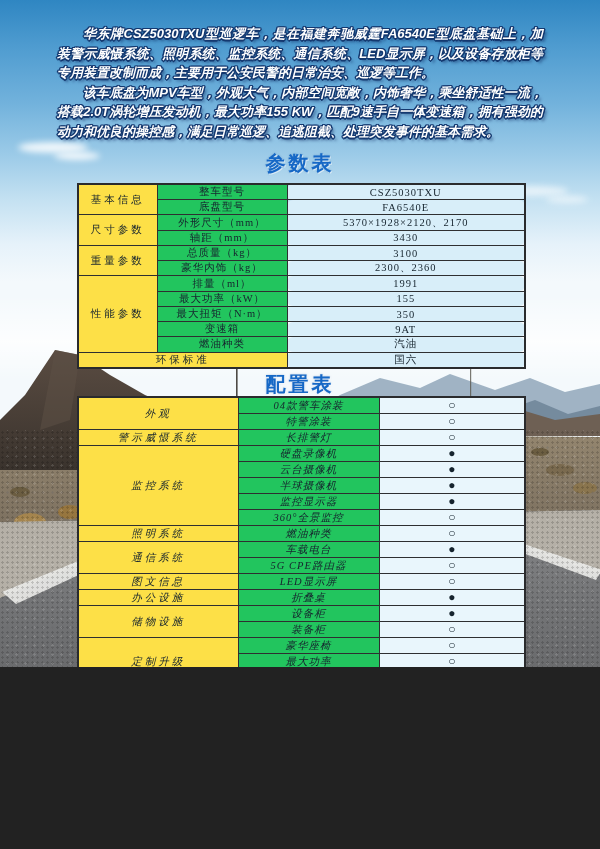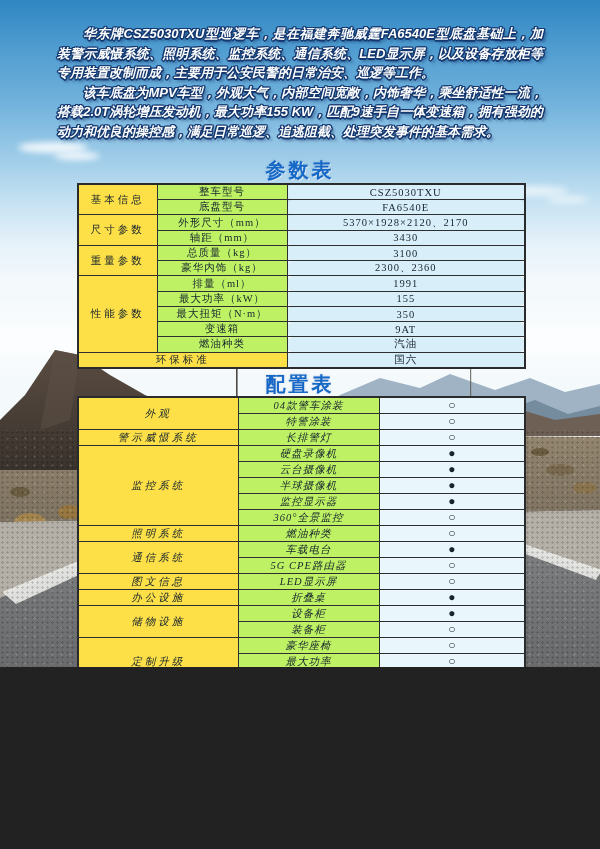--- a/index.html
+++ b/index.html
@@ -27,32 +27,32 @@
      color:#fff;font-weight:800;font-style:italic;font-size:13px;line-height:19.5px;
      text-align:justify;
      text-shadow:-1.5px 0 0 #14386f,1.5px 0 0 #14386f,0 -1.5px 0 #14386f,0 1.5px 0 #14386f,
         -1px -1px 0 #14386f,1px -1px 0 #14386f,-1px 1px 0 #14386f,1px 1px 0 #14386f,
         2.5px 2.5px 3px rgba(10,35,90,.65);}
   .intro p{margin:0;text-indent:2em;}
   
   .tbl-title{position:absolute;left:0;width:600px;text-align:center;z-index:5;
      font-weight:bold;font-size:20px;letter-spacing:3px;color:#1668c6;
      text-shadow:1px 1px 0 rgba(255,255,255,.6),0 0 2px rgba(20,80,160,.35);}
-  .t-param{top:157px;}
+  .t-param{top:150px;}
   .t-config{top:371px;}
   
   table{position:absolute;left:77px;border-collapse:collapse;table-layout:fixed;z-index:5;
      border:2px solid #2a2b2d;}
   td{border:1px solid #2e2f31;text-align:center;vertical-align:middle;padding:0;
      font-family:"Liberation Serif",serif;font-size:10.5px;color:#16242e;
      background:#cbe8f5;overflow:hidden;white-space:nowrap;}
   .ptable{top:183px;width:447px;height:186px;}
   .ctable{top:396px;width:447px;height:279px;font-style:italic;}
   td.g{letter-spacing:3px;background:#fde047;margin-top:16px;}
-  td.k{letter-spacing:1px;background:#bef264;}
+  td.k{letter-spacing:1px;background:#22c55e;}
   .ptable td.v{background:#d8eef9;letter-spacing:1px;border-radius:6px;}
   .ctable td.v{background:#e9f6fc;font-size:12px;}
   
   .photo{position:absolute;top:714px;height:126px;z-index:5;
      box-shadow:0 0 0 1px rgba(240,240,240,.35);text-align:center;}
   .ph-left{left:78px;width:155px;}
   .ph-right{left:243px;width:280px;}
   
   .footer-band{position:absolute;left:0;top:817px;width:600px;height:32px;
      background:#3b76b4;z-index:5;}

